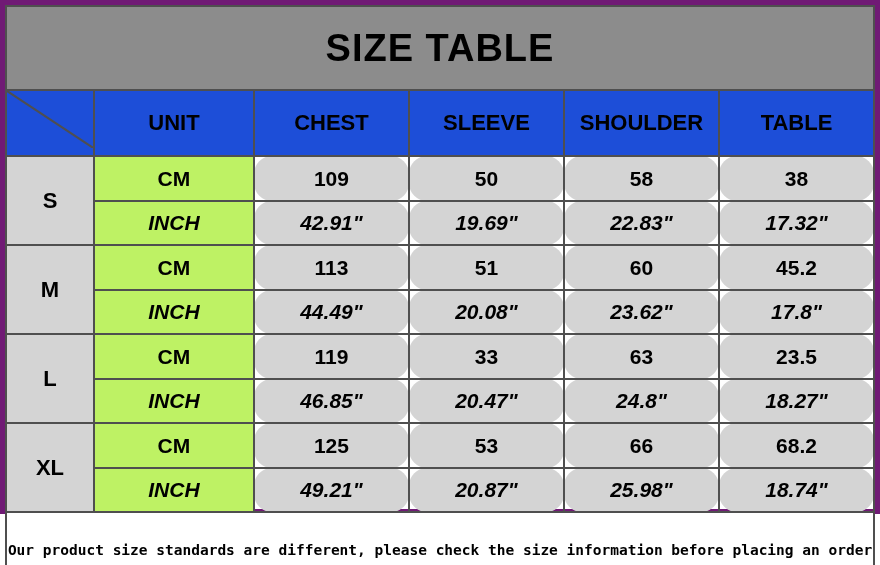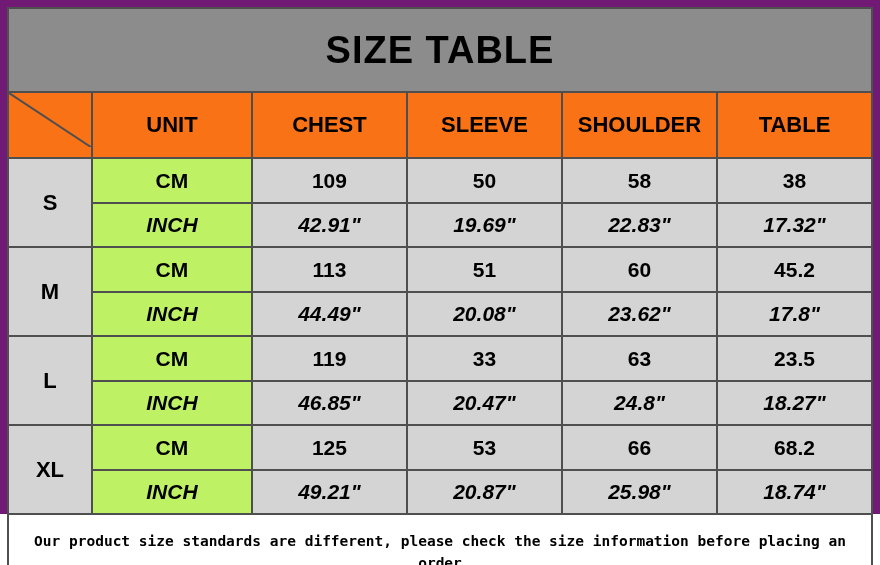--- a/index.html
+++ b/index.html
@@ -12,21 +12,21 @@
     height: 565px;
     font-family: "Liberation Sans", sans-serif;
     color: #000000;
     overflow: hidden;
   }
   .sheet {
     position: relative;
     width: 880px;
     height: 514px;
     box-sizing: border-box;
-    border: 7px solid #701a75;
+    border: 5px solid #701a75;
     background: #ffffff;
   }
   table.size-table {
     width: 100%;
     border-collapse: collapse;
     table-layout: fixed;
   }
   table.size-table td, table.size-table th {
     border: 2px solid #4f4f4f;
     text-align: center;
@@ -35,21 +35,21 @@
     padding: 0;
   }
   .title-cell {
     background: #8c8c8c;
     height: 82px;
     font-size: 38px;
     letter-spacing: 1px;
     color: #000000;
   }
   .head-row td {
-    background: #f97316;
+    background: #1d4ed8;
     height: 64px;
     font-size: 22px;
     margin-top: 8px;
   }
   .corner-cell {
     background: #ffffff;
     position: relative;
     padding: 0;
     overflow: hidden;
   }
@@ -63,20 +63,21 @@
     font-size: 22px;
     width: 97px;
   }
   .unit-cell {
     background: #bef264;
     font-size: 21px;
   }
   .val-cell {
     background: #d4d4d4;
     font-size: 21px;
+    border-radius: 18px;
   }
   .row-cm td { height: 43px; }
   .row-inch td { height: 42px; font-style: italic; }
   .note-cell {
     background: #ffffff;
     height: 74px;
     font-family: "DejaVu Sans Mono", monospace;
     font-size: 14.5px;
     font-weight: bold;
     letter-spacing: 0px;

